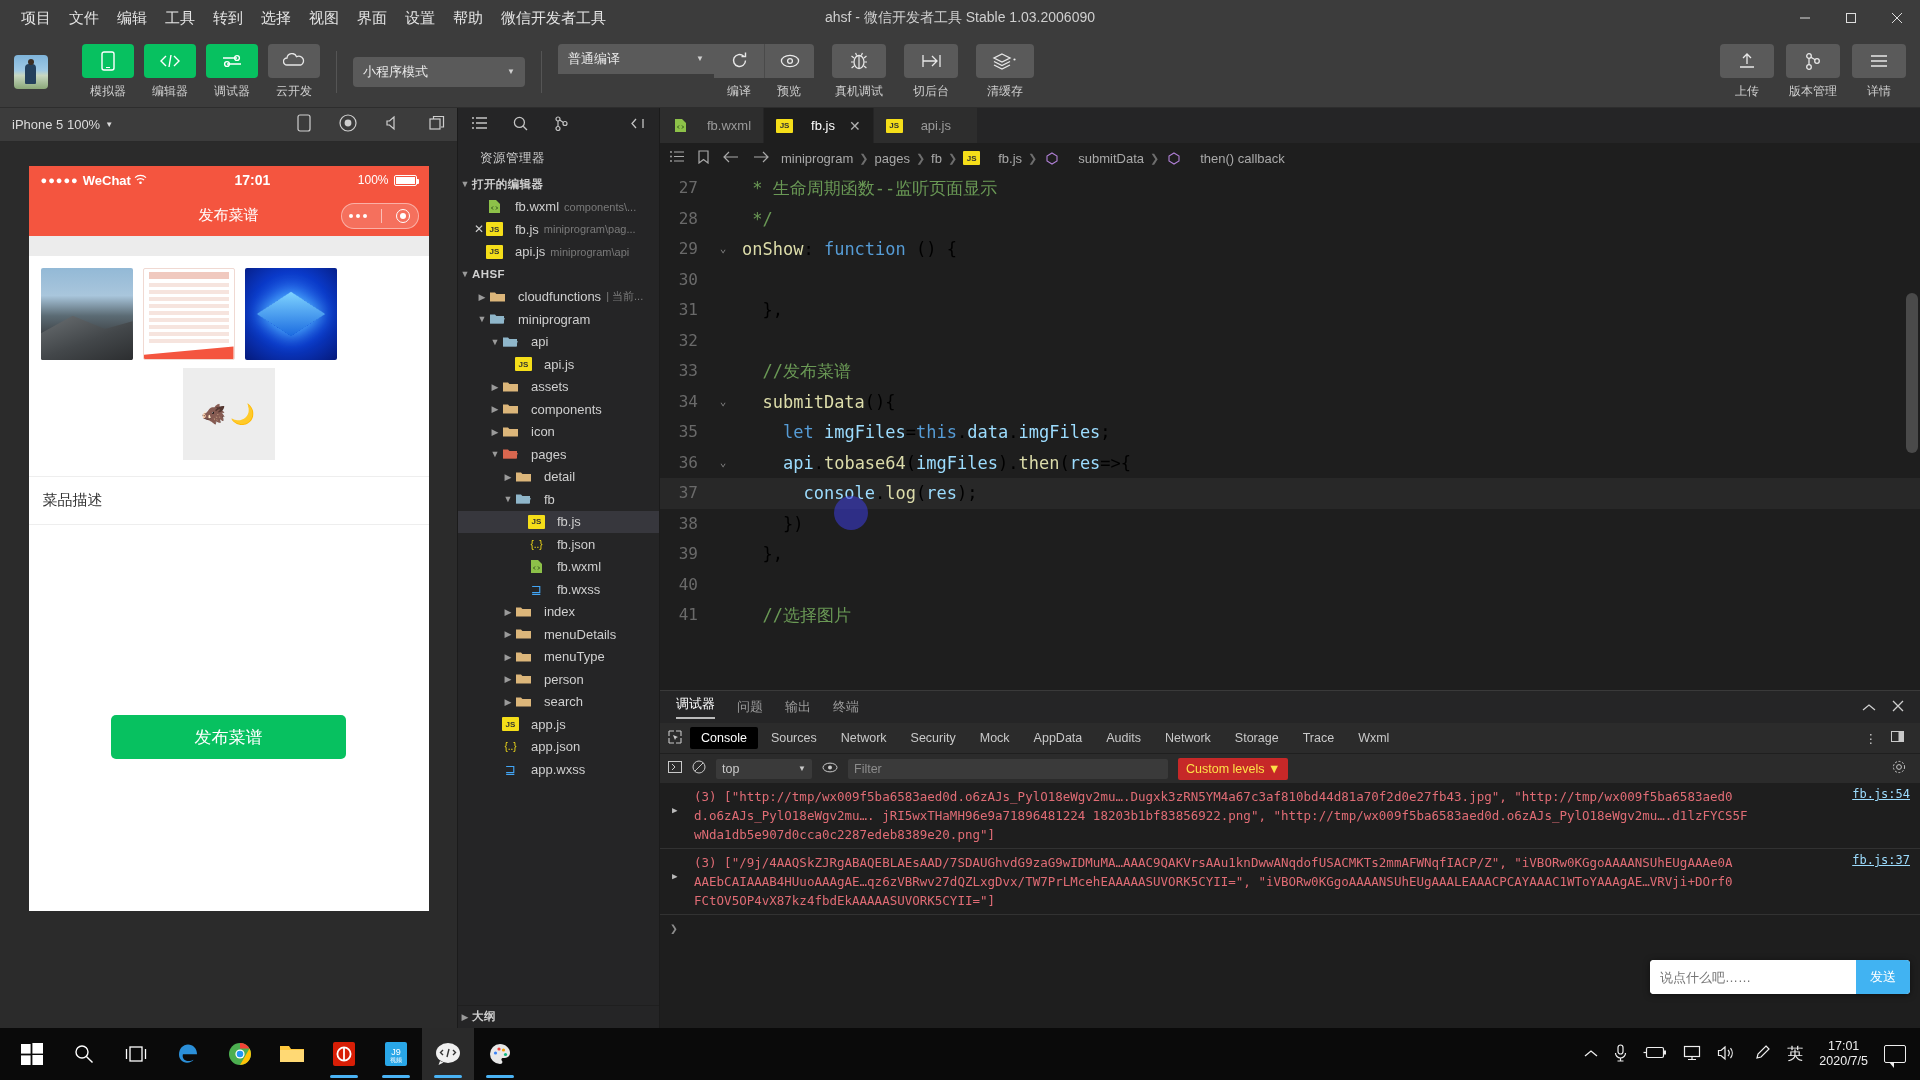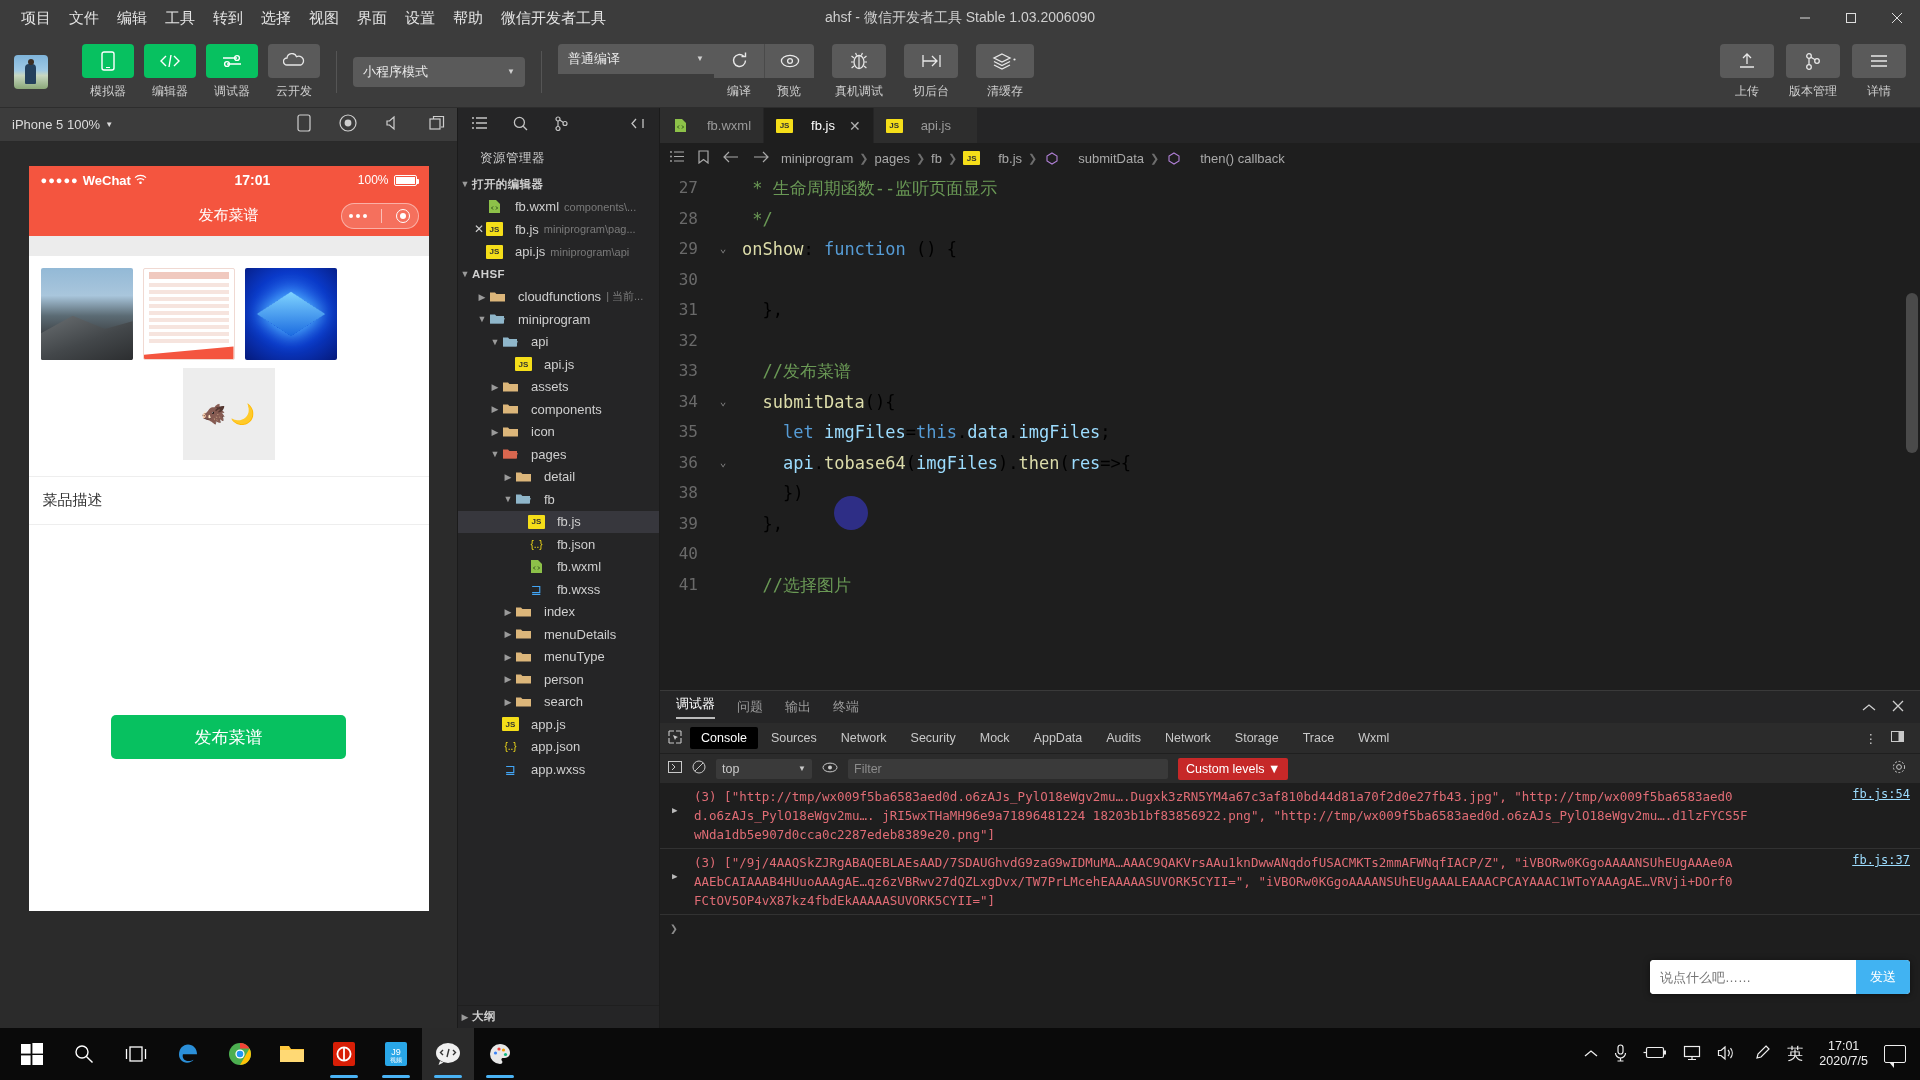--- a/index.html
+++ b/index.html
@@ -152,21 +152,21 @@
   .cons-tabs .ct.active { color:#fff; border-bottom:2px solid #bbb; padding-bottom:4px;}
   .cons-tabs .right { margin-left:auto; display:flex; gap:16px; color:#cfcfcf; }
   .dt-tabs { height:30px; flex:0 0 30px; background:#2b2b2b; display:flex; align-items:center; padding:0 8px; gap:2px; font-size:12.5px; color:#c9c9c9;}
   .dt-tabs .dt { padding:4px 11px; border-radius:2px;}
   .dt-tabs .dt.active { background:#000; color:#fff;}
   .dt-tabs .rt { margin-left:auto; display:flex; gap:14px; padding-right:8px; color:#c9c9c9;}
   .cbar { height:30px; flex:0 0 30px; background:#2b2b2b; display:flex; align-items:center; gap:10px; padding:0 8px; font-size:12.5px; color:#c9c9c9; border-top:1px solid #1f1f1f;}
   .cbar .ctx { width:96px; background:#3a3a3a; height:20px; display:flex; align-items:center; padding:0 6px; border-radius:2px;}
   .cbar .ctx .car { margin-left:auto; font-size:8px;}
   .cbar .filter { flex:1; max-width:320px; height:20px; background:#3a3a3a; border-radius:2px; color:#8c8c8c; padding:0 6px; display:flex; align-items:center;}
-  .cbar .lvl { background:#c62828; color:#ffffff; height:22px; display:flex; align-items:center; padding:0 8px; border-radius:2px; font-size:12.5px;}
+  .cbar .lvl { background:#c62828; color:#fde047; height:22px; display:flex; align-items:center; padding:0 8px; border-radius:2px; font-size:12.5px;}
   .cbar .rt { margin-left:auto; display:flex; gap:14px; padding-right:6px;}
   .clog { flex:1; overflow:hidden; font-family:"DejaVu Sans Mono","Liberation Mono",monospace; font-size:12.5px; }
   .entry { border-bottom:1px solid #323232; padding:4px 8px 4px 0; position:relative; color:#e06c75;}
   .entry .src-link { position:absolute; right:10px; top:4px; color:#9cdcfe; text-decoration:underline; font-size:12px; }
   .entry .ln1 { padding-left:34px; white-space:nowrap; overflow:hidden; line-height:19px;}
   .entry .arrow { position:absolute; left:12px; top:22px; font-size:9px; color:#bbb;}
   .prompt { color:#8c8c8c; padding:6px 10px; font-size:13px;}
 
   
   .statusrow { height:30px; flex:0 0 30px; display:flex; background:#3c3c3c; align-items:center; font-size:12.5px; color:#c9c9c9;}
@@ -827,20 +827,25 @@
           </div>
           <div class="cl-row">
             <span class="ln">35</span>
             <span class="fold"></span>
             <span class="src">    <span class="k-b">let</span> <span class="k-var">imgFiles</span>=<span class="k-b">this</span>.<span class="k-var">data</span>.<span class="k-var">imgFiles</span>;</span>
           </div>
           <div class="cl-row">
             <span class="ln">36</span>
             <span class="fold">⌄</span>
             <span class="src">    <span class="k-var">api</span>.<span class="k-y">tobase64</span>(<span class="k-var">imgFiles</span>).<span class="k-y">then</span>(<span class="k-var">res</span>=&gt;{</span>
+          </div>
+          <div class="cl-row hl">
+            <span class="ln">37</span>
+            <span class="fold"></span>
+            <span class="src">      <span class="k-var">console</span>.<span class="k-y">log</span>(<span class="k-var">res</span>);</span>
           </div>
           <div class="cl-row">
             <span class="ln">38</span>
             <span class="fold"></span>
             <span class="src">    })</span>
           </div>
           <div class="cl-row">
             <span class="ln">39</span>
             <span class="fold"></span>
             <span class="src">  },</span>

